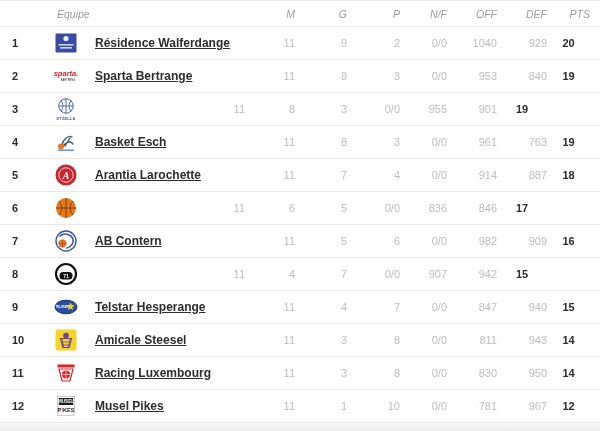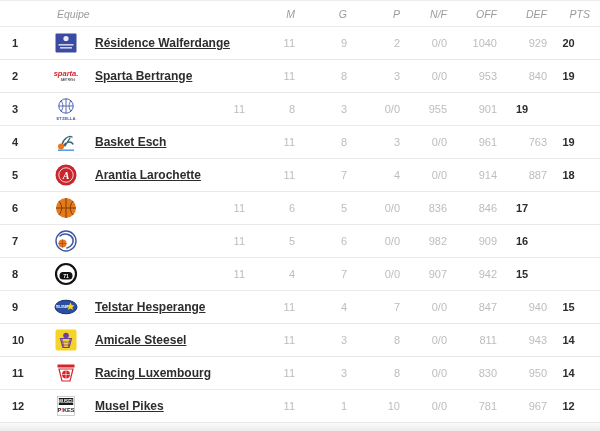--- a/index.html
+++ b/index.html
@@ -205,20 +205,21 @@
   <div class="grid-row team-row">
     <div class="cell-rank">7</div>
     <div class="cell-logo">
           <svg width="24" height="24" viewBox="0 0 24 24" xmlns="http://www.w3.org/2000/svg">
             <circle cx="12" cy="12" r="10" fill="#fff" stroke="#3a57a7" stroke-width="1.4"></circle>
             <path d="M6 7 C10 3.5 17 5 19 10 C20 14 17 18 13 19" stroke="#3a57a7" stroke-width="1.6" fill="none" stroke-linecap="round"></path>
             <circle cx="8.5" cy="14.5" r="4" fill="#e87722"></circle>
             <path d="M4.5 14.5h8 M8.5 10.5v8" stroke="#a34a00" stroke-width="0.7"></path>
           </svg>
         </div>
+    <div class="cell-name">AB Contern</div>
     <div class="cell-num">11</div>
     <div class="cell-num">5</div>
     <div class="cell-num">6</div>
     <div class="cell-num">0/0</div>
     <div class="cell-num">982</div>
     <div class="cell-num">909</div>
     <div class="cell-pts">16</div>
   </div>
 
   <div class="grid-row team-row">

